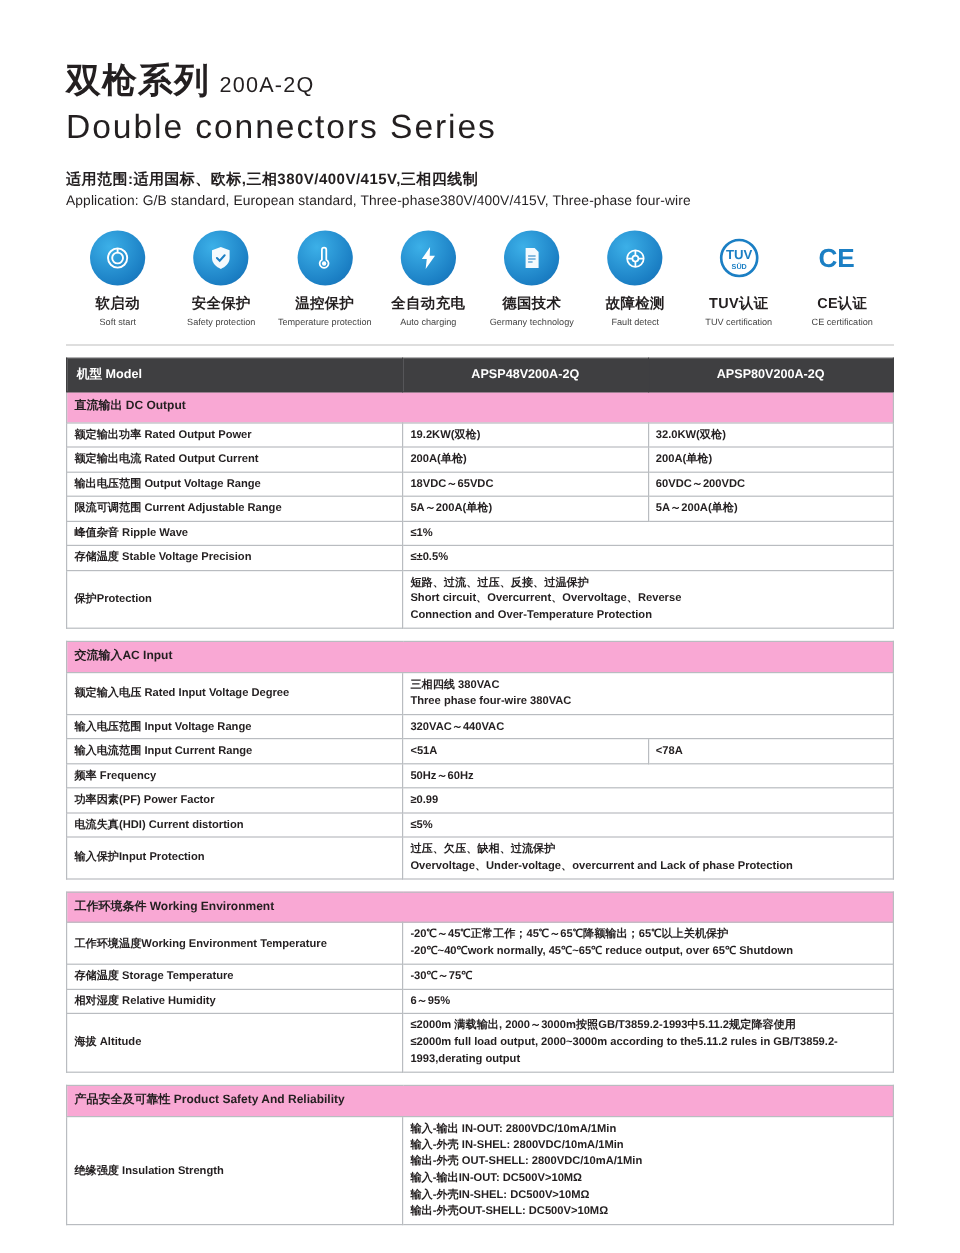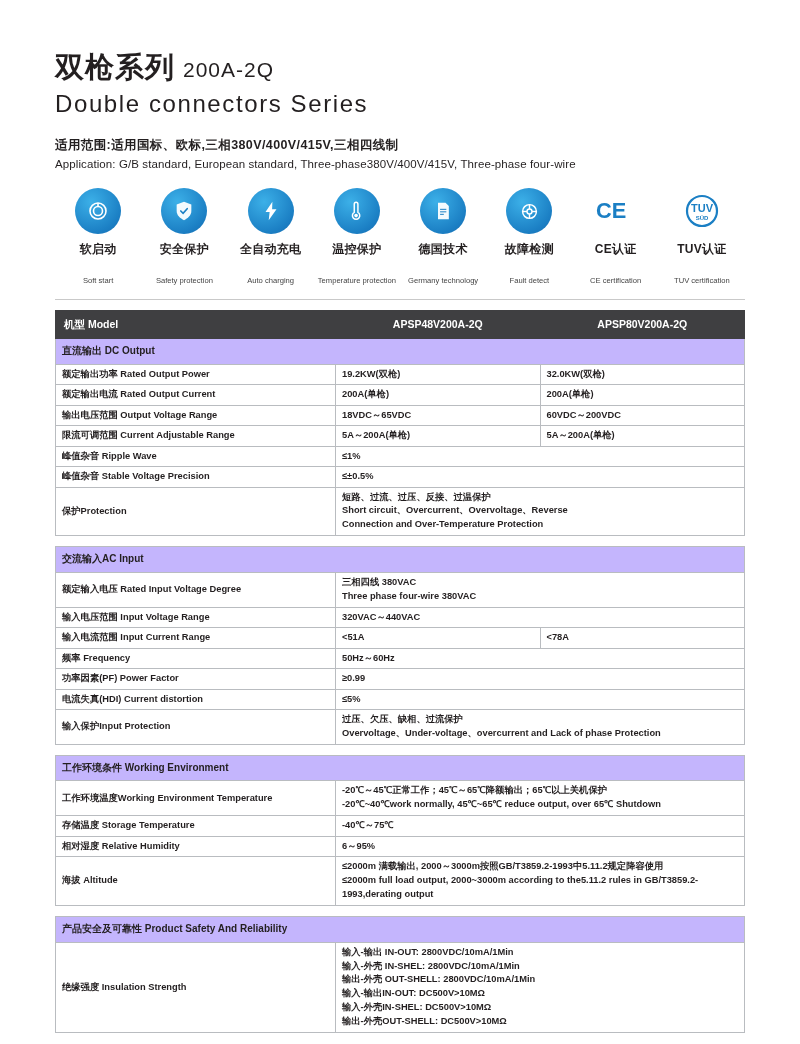--- a/index.html
+++ b/index.html
@@ -18,29 +18,29 @@
   
   .header { padding-top: 48px; }
   .title-cn {
     font-size: 29px;
     font-weight: bold;
     letter-spacing: 1px;
     display: inline-block;
     vertical-align: baseline;
   }
   .title-model {
-    font-size: 21px;
+    font-size: 18px;
     font-weight: normal;
     letter-spacing: 1px;
     display: inline-block;
     vertical-align: baseline;
     margin-left: 8px;
   }
   .title-en {
-    font-size: 24px;
+    font-size: 28px;
     letter-spacing: 1.6px;
     margin-top: 2px;
     font-weight: normal;
   }
   .app-cn {
     font-size: 12.5px;
     font-weight: bold;
     margin-top: 19px;
     letter-spacing: .4px;
   }
@@ -75,21 +75,21 @@
     line-height: 1;
   }
   .feat-icon.plain {
     background: none;
     color: #1b7fc4;
     font-weight: bold;
     font-size: 20px;
   }
   .feat-icon svg { display: block; }
   .feat-cn { font-size: 12px; font-weight: bold; letter-spacing: .3px; }
-  .feat-en { font-size: 7.6px; color: #444; margin-top: 18px; }
+  .feat-en { font-size: 7.6px; color: #444; margin-top: 2px; }
 
   .divider {
     margin-top: 14px;
     border-top: 1px solid #c9c9c9;
   }
 
   .section-title {
     margin-top: 16px;
     font-size: 16px;
     font-weight: bold;
@@ -111,21 +111,21 @@
     font-size: 9.3px;
     padding: 3px 6px;
     line-height: 1.45;
     vertical-align: middle;
     color: #231f20;
     font-weight: bold;
   }
   td.lbl { width: 280px; }
   td.c { }
   .hdr td {
-    background: #c4b5fd;
+    background: #f9a8d4;
     font-weight: bold;
     font-size: 10px;
     padding: 5px 6px;
   }
   .hdr-dark td {
     background: #3f3f41;
     color: #fff;
     font-weight: bold;
     font-size: 10.5px;
     padding: 6px 8px;
@@ -168,37 +168,37 @@
           <path d="M12 2 L20 5 v7 c0 5-4 8-8 10 -4-2-8-5-8-10 V5 z" opacity=".95"></path>
           <path d="M8.5 12 l2.5 2.5 4.5-5" stroke="#1b7fc4" stroke-width="1.8" fill="none" stroke-linecap="round"></path>
         </svg>
       </div>
       <div class="feat-cn">安全保护</div>
       <div class="feat-en">Safety protection</div>
     </div>
 
     <div class="feature">
       <div class="feat-icon">
-        <svg width="22" height="22" viewBox="0 0 24 24" fill="#fff">
-          <path d="M13.5 2 L6 13 h4.5 L9.5 22 L18 10 h-4.8 z"></path>
-        </svg>
-      </div>
-      <div class="feat-cn">全自动充电</div>
-      <div class="feat-en">Auto charging</div>
-    </div>
-
-    <div class="feature">
-      <div class="feat-icon">
         <svg width="22" height="22" viewBox="0 0 24 24" fill="none" stroke="#fff" stroke-width="1.6">
           <path d="M13 4.5 a2 2 0 0 0-4 0 v9 a4 4 0 1 0 4 0 z"></path>
           <circle cx="11" cy="17" r="2" fill="#fff" stroke="none"></circle>
         </svg>
       </div>
       <div class="feat-cn">温控保护</div>
       <div class="feat-en">Temperature protection</div>
+    </div>
+
+    <div class="feature">
+      <div class="feat-icon">
+        <svg width="22" height="22" viewBox="0 0 24 24" fill="#fff">
+          <path d="M13.5 2 L6 13 h4.5 L9.5 22 L18 10 h-4.8 z"></path>
+        </svg>
+      </div>
+      <div class="feat-cn">全自动充电</div>
+      <div class="feat-en">Auto charging</div>
     </div>
 
     <div class="feature">
       <div class="feat-icon">
         <svg width="20" height="22" viewBox="0 0 24 24" fill="#fff">
           <path d="M6 2 h9 l4 4 v16 H6 z" opacity=".95"></path>
           <g stroke="#1b7fc4" stroke-width="1.2">
               <line x1="8.5" y1="10" x2="16" y2="10"></line>
               <line x1="8.5" y1="13" x2="16" y2="13"></line>
               <line x1="8.5" y1="16" x2="13" y2="16"></line>
@@ -219,38 +219,38 @@
           <line x1="4.8" y1="12" x2="9.4" y2="12"></line>
             <line x1="14.6" y1="12" x2="19.2" y2="12"></line>
         </svg>
       </div>
       <div class="feat-cn">故障检测</div>
       <div class="feat-en">Fault detect</div>
     </div>
 
     <div class="feature">
       <div class="feat-icon plain">
-        <svg width="40" height="26" viewBox="0 0 44 28">
-          <text x="0" y="22" font-family="Liberation Sans, sans-serif" font-size="24" font-weight="bold" fill="#1b7fc4">CE</text>
-        </svg>
-      </div>
-      <div class="feat-cn">CE认证</div>
-      <div class="feat-en">CE certification</div>
-    </div>
-
-    <div class="feature">
-      <div class="feat-icon plain">
         <svg width="40" height="40" viewBox="0 0 40 40">
           <circle cx="20" cy="20" r="15" fill="none" stroke="#1b7fc4" stroke-width="2.2"></circle>
           <text x="20" y="21" text-anchor="middle" font-family="Liberation Sans, sans-serif" font-size="11" font-weight="bold" fill="#1b7fc4">TUV</text>
           <text x="20" y="29" text-anchor="middle" font-family="Liberation Sans, sans-serif" font-size="6" fill="#1b7fc4">SÜD</text>
         </svg>
       </div>
       <div class="feat-cn">TUV认证</div>
       <div class="feat-en">TUV certification</div>
+    </div>
+
+    <div class="feature">
+      <div class="feat-icon plain">
+        <svg width="40" height="26" viewBox="0 0 44 28">
+          <text x="0" y="22" font-family="Liberation Sans, sans-serif" font-size="24" font-weight="bold" fill="#1b7fc4">CE</text>
+        </svg>
+      </div>
+      <div class="feat-cn">CE认证</div>
+      <div class="feat-en">CE certification</div>
     </div>
   </div>
 
   <div class="divider"></div>
 
 
   <table>
     <colgroup>
         <col style="width:280px">
         <col>
@@ -283,21 +283,21 @@
       <tr>
         <td class="lbl">限流可调范围 Current Adjustable Range</td>
         <td class="c">5A～200A(单枪)</td>
         <td class="c">5A～200A(单枪)</td>
       </tr>
       <tr>
         <td class="lbl">峰值杂音 Ripple Wave</td>
         <td colspan="2">≤1%</td>
       </tr>
       <tr>
-        <td class="lbl">峰值杂音 Stable Voltage Precision</td>
+        <td class="lbl">存储温度 Stable Voltage Precision</td>
         <td colspan="2">≤±0.5%</td>
       </tr>
       <tr>
         <td class="lbl">保护Protection</td>
         <td colspan="2" class="multi" style="white-space:pre-line">短路、过流、过压、反接、过温保护
 Short circuit、Overcurrent、Overvoltage、Reverse
 Connection and Over-Temperature Protection</td>
       </tr>
     </tbody>
   </table>
@@ -356,21 +356,21 @@
       <tr class="hdr">
         <td colspan="3">工作环境条件 Working  Environment</td>
       </tr>
       <tr>
         <td class="lbl">工作环境温度Working Environment Temperature</td>
         <td colspan="2" class="multi" style="white-space:pre-line">-20℃～45℃正常工作；45℃～65℃降额输出；65℃以上关机保护
 -20℃~40℃work normally, 45℃~65℃  reduce output, over 65℃ Shutdown</td>
       </tr>
       <tr>
         <td class="lbl">存储温度 Storage Temperature</td>
-        <td colspan="2">-40℃～75℃</td>
+        <td colspan="2">-30℃～75℃</td>
       </tr>
       <tr>
         <td class="lbl">相对湿度  Relative Humidity</td>
         <td colspan="2">6～95%</td>
       </tr>
       <tr>
         <td class="lbl">海拔 Altitude</td>
         <td colspan="2" class="multi" style="white-space:pre-line">≤2000m 满载输出, 2000～3000m按照GB/T3859.2-1993中5.11.2规定降容使用
 ≤2000m full load output,  2000~3000m according to the5.11.2 rules in GB/T3859.2-1993,derating output</td>
       </tr>

